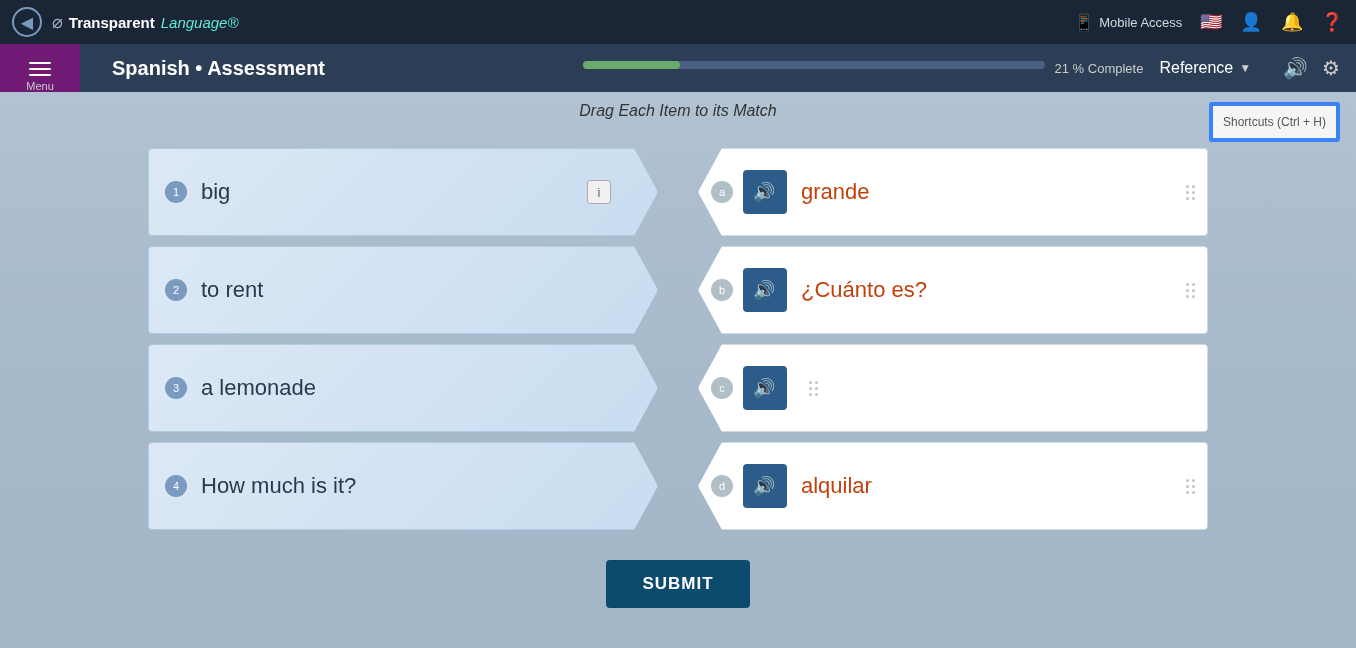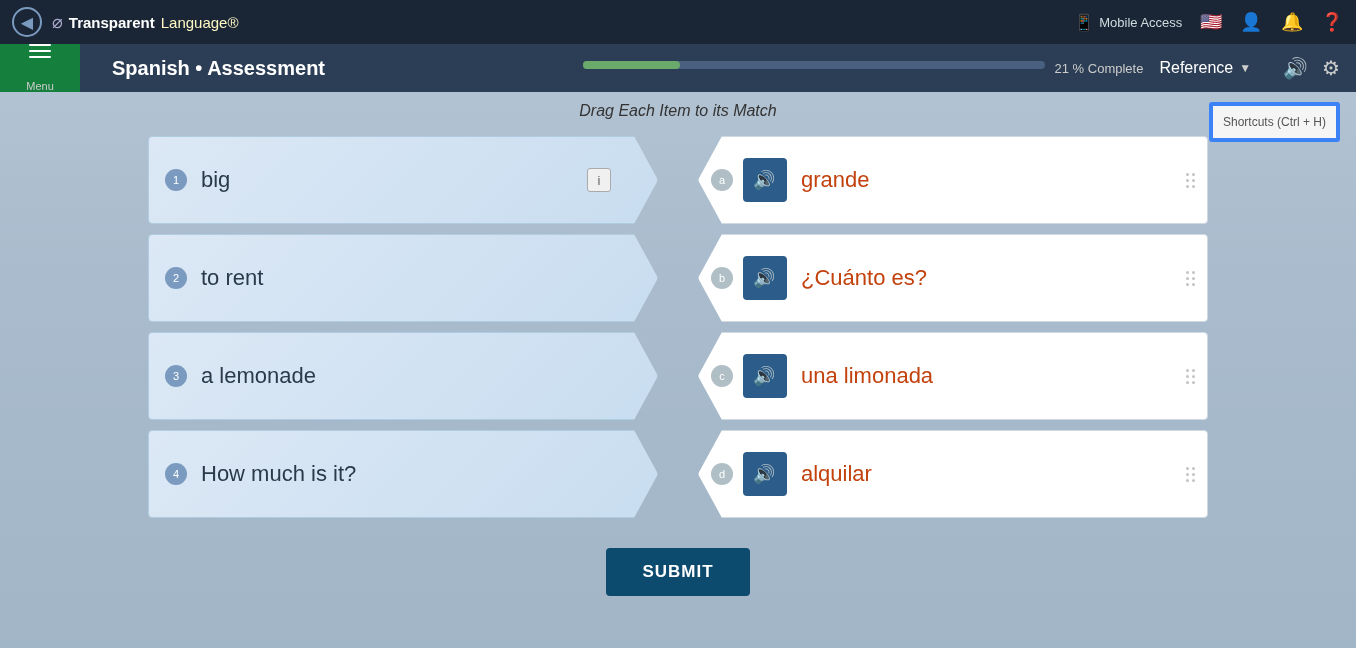--- a/index.html
+++ b/index.html
@@ -28,38 +28,38 @@
     }
     .top-nav-left { display: flex; align-items: center; gap: 10px; }
     .back-btn {
       width: 30px; height: 30px; border-radius: 50%; border: 2px solid #7a9bbf;
       display: flex; align-items: center; justify-content: center;
       color: #7a9bbf; cursor: pointer; font-size: 16px;
     }
     .logo { display: flex; align-items: center; gap: 6px; color: #fff; font-size: 15px; }
     .logo-icon { color: #aac; font-size: 18px; }
     .logo-transparent { font-weight: 700; color: #fff; }
-    .logo-language { font-weight: 300; color: #fef9c3; }
+    .logo-language { font-weight: 300; color: #5eead4; font-style: italic; }
 
     .top-nav-right { display: flex; align-items: center; gap: 18px; color: #cdd; font-size: 13px; }
     .nav-item { display: flex; align-items: center; gap: 5px; cursor: pointer; }
     .nav-icon { font-size: 18px; color: #cdd; cursor: pointer; }
 
     
     .sub-nav {
       position: relative; z-index: 10;
       background: #2c3e55;
       height: 48px;
       display: flex; align-items: center;
       padding: 0 0 0 0;
     }
     .menu-btn {
       width: 80px; height: 48px;
-      display: flex; flex-direction: column; align-items: center; justify-content: space-between; gap: 4px;
-      background: #15803d; cursor: pointer; color: #fff;
+      display: flex; flex-direction: column; align-items: center; justify-content: flex-end; gap: 4px;
+      background: #701a75; cursor: pointer; color: #fff;
     }
     .menu-lines { display: flex; flex-direction: column; gap: 4px; }
     .menu-line { width: 22px; height: 2px; background: #fff; border-radius: 1px; }
     .menu-label { font-size: 11px; color: #ccc; }
 
     .subnav-title {
       color: #fff; font-size: 20px; font-weight: 400; padding-left: 32px; flex: 1;
     }
     .subnav-title span { font-weight: 700; }
 
@@ -92,21 +92,21 @@
     }
 
     
     .shortcuts-tooltip {
       position: absolute; top: 10px; right: 16px; z-index: 20;
       background: #f5f5f5; border: 4px solid #3b82f6; border-radius: 3px;
       padding: 9px 10px; font-size: 12px; color: #555;
     }
 
     .instruction {
-      font-style: italic; font-size: 16px; color: #333; margin-bottom: 16px;
+      font-style: italic; font-size: 16px; color: #333; margin-bottom: 28px;
       text-align: center;
     }
 
     
     .cards-area {
       display: flex; gap: 40px; width: 100%; max-width: 1100px; padding: 0 20px;
     }
 
     
     .left-col { display: flex; flex-direction: column; gap: 10px; flex: 1; }
@@ -326,21 +326,20 @@
         </div>
       </div>
 
       <div class="right-card">
         <div class="card-letter">
             <span>c</span>
           </div>
         <div class="audio-btn">
           <span class="audio-icon">🔊</span>
         </div>
-        <span class="card-spanish">una limonada</span>
         <div class="drag-handle">
           <div class="drag-dot-row">
               <div class="drag-dot"></div>
               <div class="drag-dot"></div>
             </div>
           <div class="drag-dot-row">
               <div class="drag-dot"></div>
               <div class="drag-dot"></div>
             </div>
           <div class="drag-dot-row">

